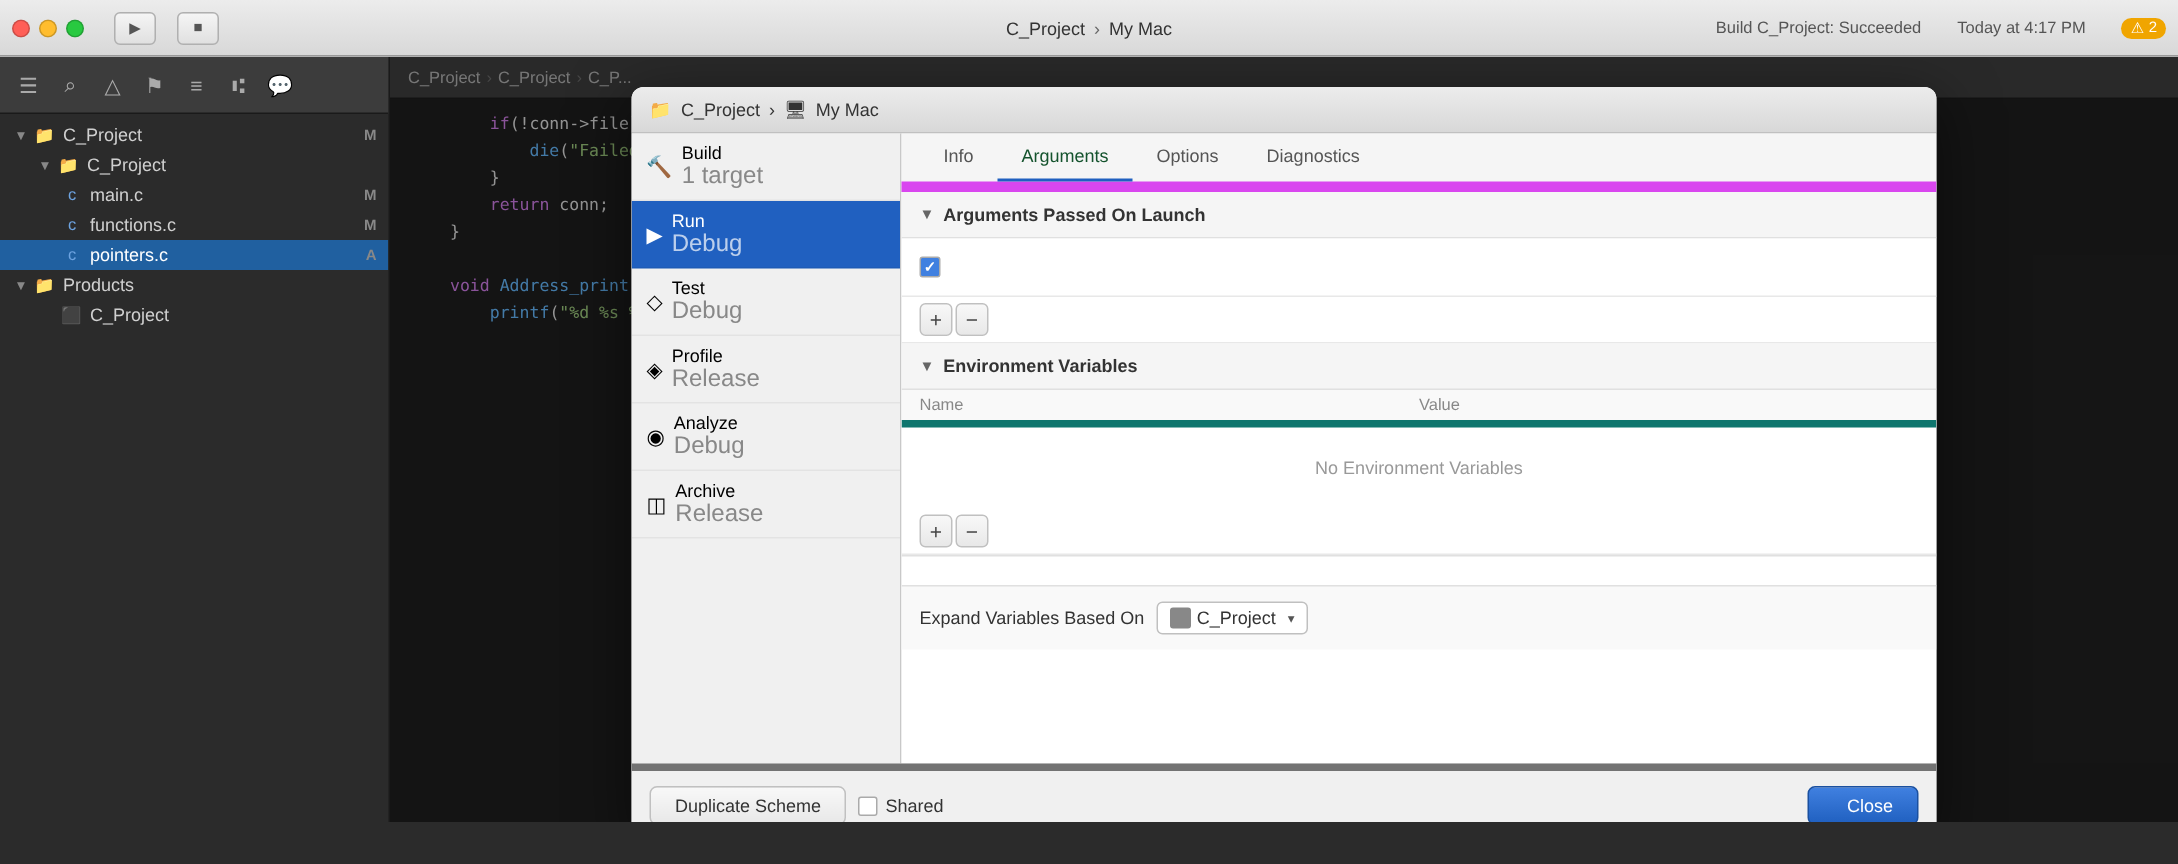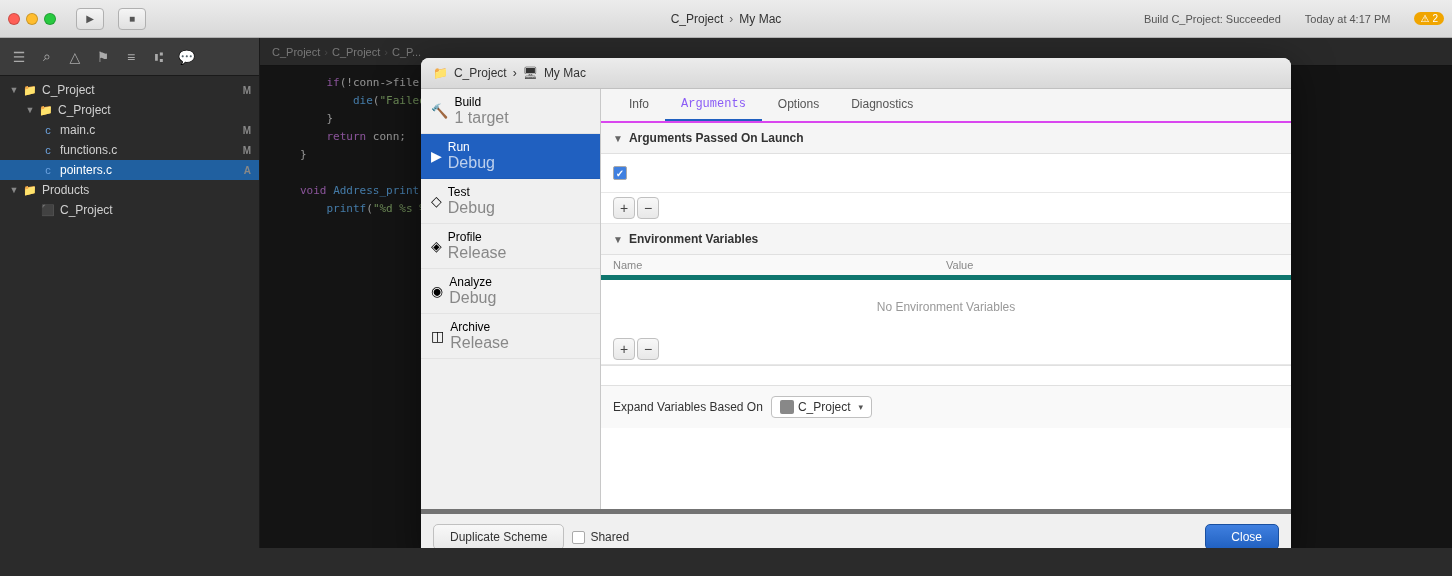--- a/index.html
+++ b/index.html
@@ -127,31 +127,31 @@
     .scheme-item.active .scheme-sub { color: rgba(255,255,255,0.7); }
     .scheme-icon { font-size: 14px; }
 
     
     .main-panel { flex: 1; display: flex; flex-direction: column; }
 
     
     .tabs-bar {
       display: flex;
       background: #f5f5f5;
-      border-bottom: 2px solid #d946ef;
+      border-bottom: 7px solid #d946ef;
       padding: 0 12px;
     }
     .tab {
       padding: 8px 16px;
       font-size: 12px;
       color: #555;
       cursor: pointer;
       border-bottom: 2px solid transparent;
     }
-    .tab.active { color: #8b5cf6; border-bottom-color: #2060c0; font-weight: 500; font-family: Liberation Mono, monospace; }
+    .tab.active { color: #14532d; border-bottom-color: #2060c0; font-weight: 500; }
 
     
     .panel-content { flex: 1; overflow-y: auto; padding: 0; background: white; }
 
     
     .section-header {
       display: flex;
       align-items: center;
       padding: 8px 12px;
       background: #f5f5f5;

